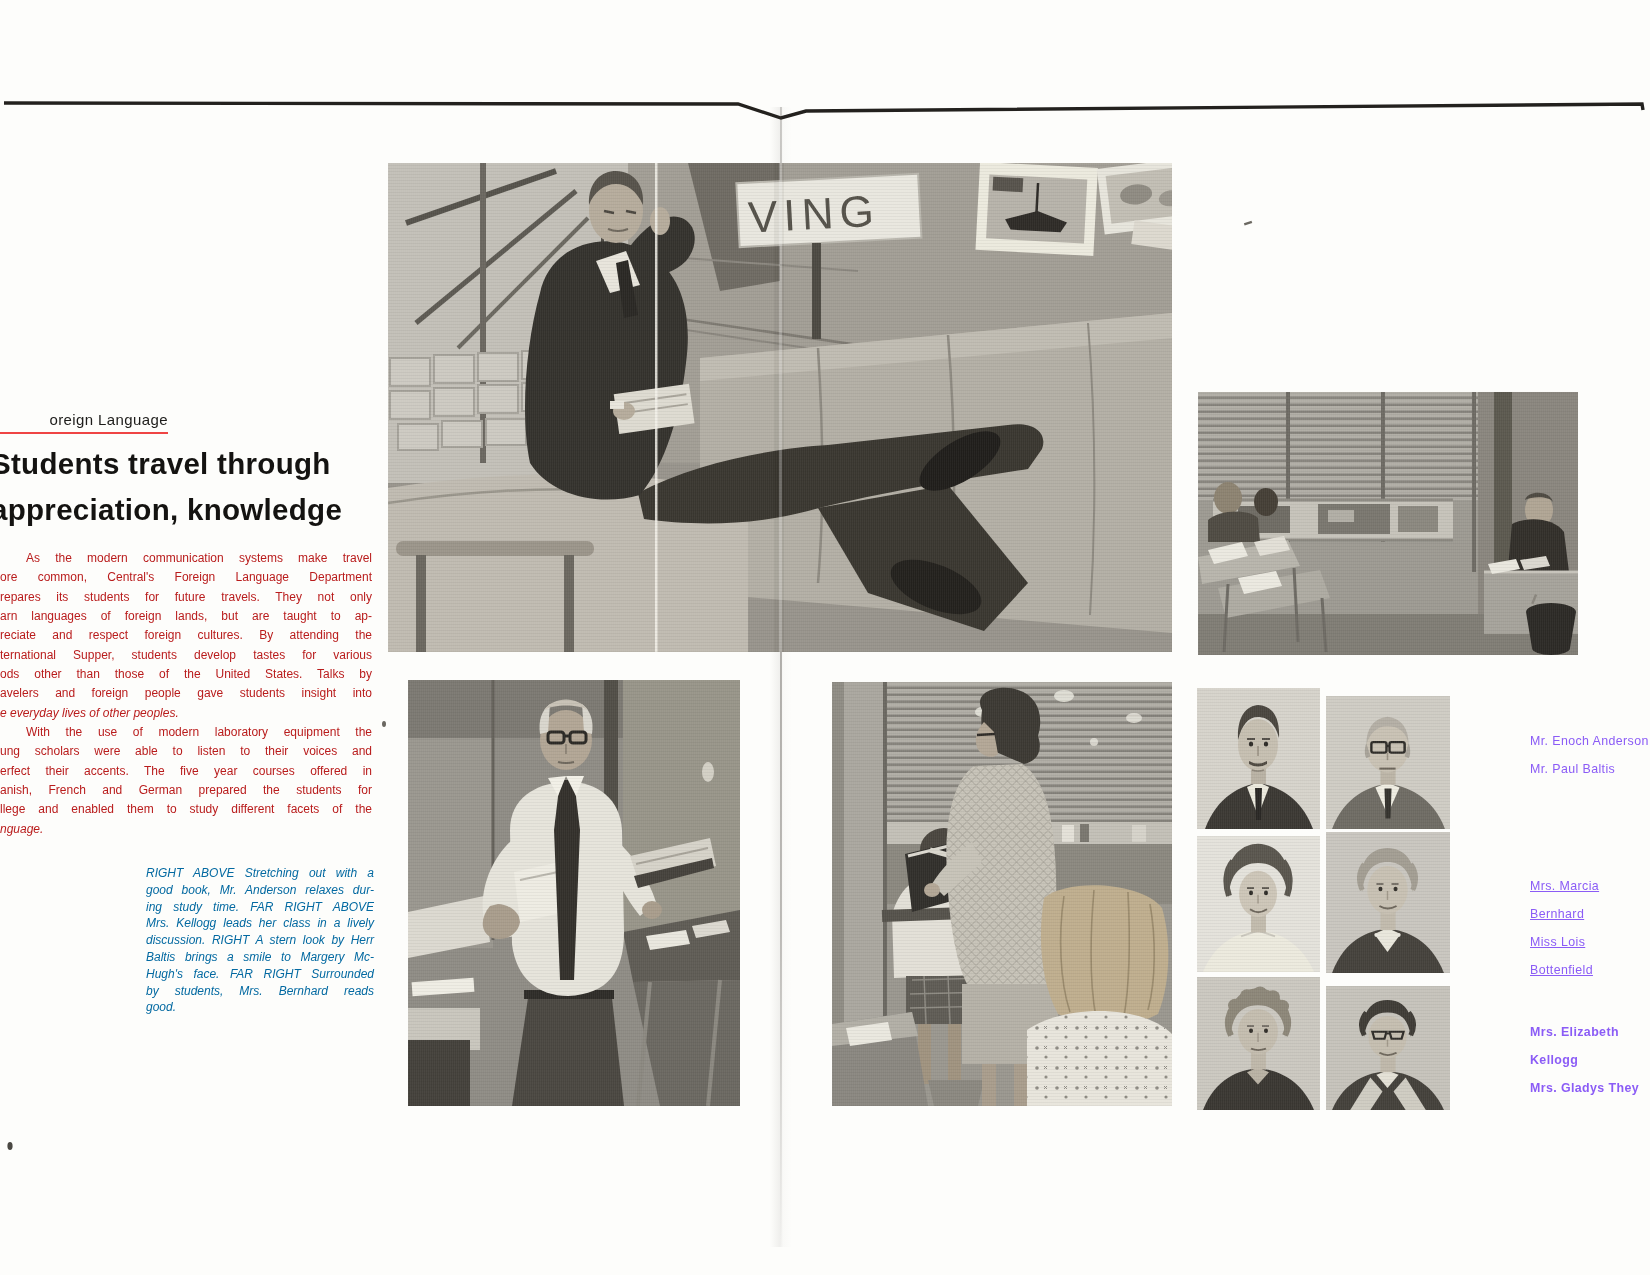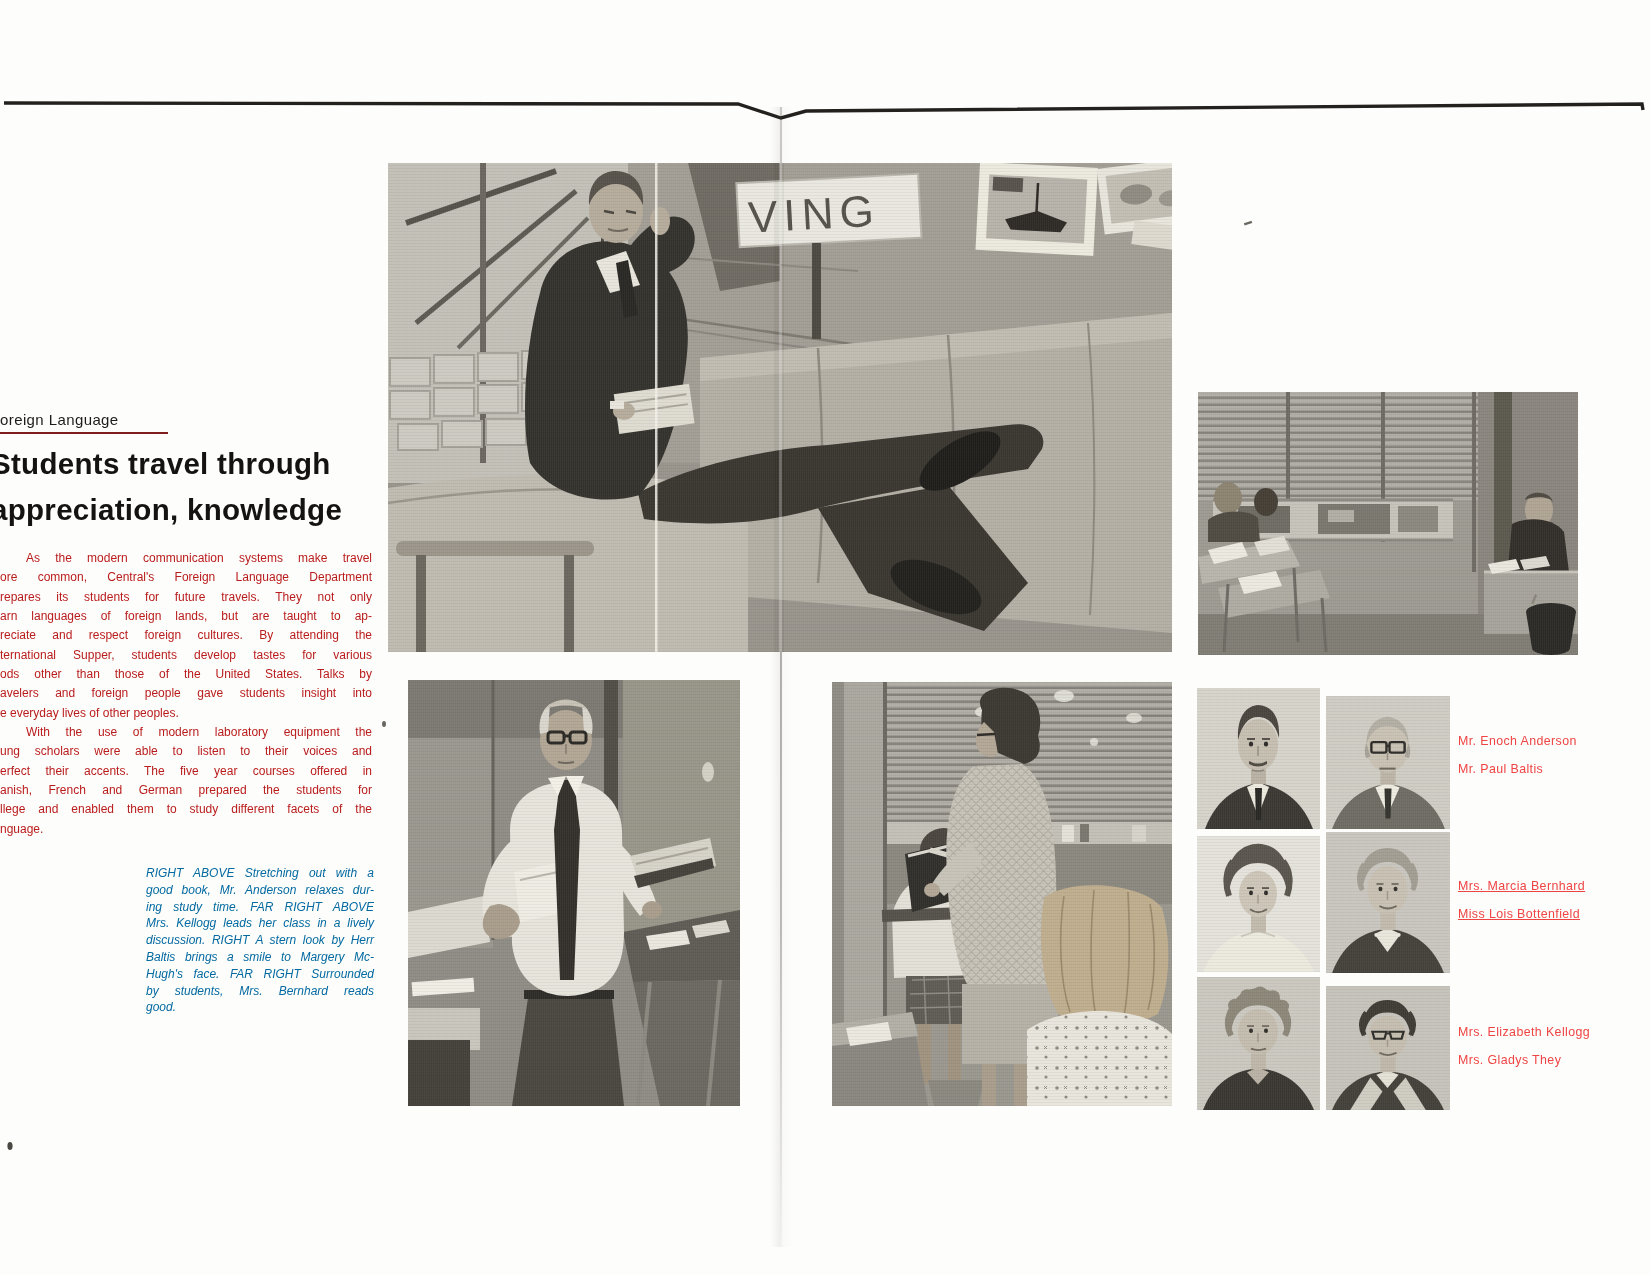--- a/index.html
+++ b/index.html
@@ -21,47 +21,47 @@
   .crease-soft {
     left:770px; top:107px; width:22px; height:1140px;
     background:linear-gradient(90deg, rgba(60,55,48,0) 0%, rgba(60,55,48,.07) 45%,
                rgba(60,55,48,.02) 60%, rgba(60,55,48,0) 100%);
   }
 
   
   .section-label {
     left:0; top:411px; width:168px;
     font-size:15px; letter-spacing:.4px; color:#1d1c1a;
-    padding-bottom:4px; border-bottom:2px solid #7f1d1d;
+    padding-bottom:4px; border-bottom:2px solid #ef4444;text-align:right;
   }
   .headline {
     left:-9px; top:441px; width:400px;
     font-size:29.5px; font-weight:bold; line-height:46px;
     letter-spacing:.3px; color:#141311;
   }
   .body-col { left:0; top:549px; width:372px; font-size:12px; line-height:19.35px; color:#b91c1c; }
   .bline { text-align:justify; text-align-last:justify; }
-  .bline.endline { text-align-last:left; }
+  .bline.endline { text-align-last:left;font-style:italic; }
   .bline.indent { text-indent:26px; }
   .caption { left:146px; top:865px; width:228px; font-style:italic; font-size:12px; line-height:16.8px; color:#0369a1; }
   .caption .bline { text-align-last:justify; }
   .caption .bline.endline { text-align-last:left; }
 
   
   .photo { position:absolute; background:#a09d95; overflow:hidden; }
   .photo svg { display:block; width:100%; height:100%; }
   .photo::after {
     content:""; position:absolute; inset:0; pointer-events:none;
     background-image:
       repeating-linear-gradient(0deg, rgba(0,0,0,.045) 0 1px, rgba(0,0,0,0) 1px 3px),
       repeating-linear-gradient(90deg, rgba(255,255,255,.04) 0 1px, rgba(255,255,255,0) 1px 2px);
   }
 
   
-  .names-group { position:absolute; left:1458px; font-size:12.4px; line-height:28px; color:#ef4444; letter-spacing:.4px; }
+  .names-group { position:absolute; left:1530px; font-size:12.4px; line-height:28px; color:#8b5cf6; letter-spacing:.4px; }
 </style>
 </head>
 <body>
 
 <div class="page">
 
   <svg class="abs top-edge" viewBox="0 0 1650 40" preserveAspectRatio="none">
     <polyline points="4,8 738,9 781,23 806,16 1642,9 1643,15" fill="none" stroke="#23211e" stroke-width="3.4"></polyline>
   </svg>
 
@@ -526,21 +526,21 @@
   </div>
 
   <div class="names-group" style="top:727px;">
     <div>Mr. Enoch Anderson</div>
     <div>Mr. Paul Baltis</div>
   </div>
   <div class="names-group" style="top:872px;text-decoration:underline;">
     <div>Mrs. Marcia Bernhard</div>
     <div>Miss Lois Bottenfield</div>
   </div>
-  <div class="names-group" style="top:1018px;">
+  <div class="names-group" style="top:1018px;font-weight:bold;">
     <div>Mrs. Elizabeth Kellogg</div>
     <div>Mrs. Gladys They</div>
   </div>
 
   <svg class="abs" style="left:0; top:0; width:1650px; height:1275px; pointer-events:none;" viewBox="0 0 1650 1275">
     <ellipse cx="10" cy="1146" rx="2.6" ry="4" fill="#4a4843"></ellipse>
     <rect x="1244" y="222" width="8" height="2.4" fill="#6b6861" transform="rotate(-18 1248 223)"></rect>
     <rect x="1533" y="594" width="2.4" height="10" fill="#8a867e" transform="rotate(22 1534 599)"></rect>
     <ellipse cx="384" cy="724" rx="2" ry="3" fill="#6b6861"></ellipse>
   </svg>

